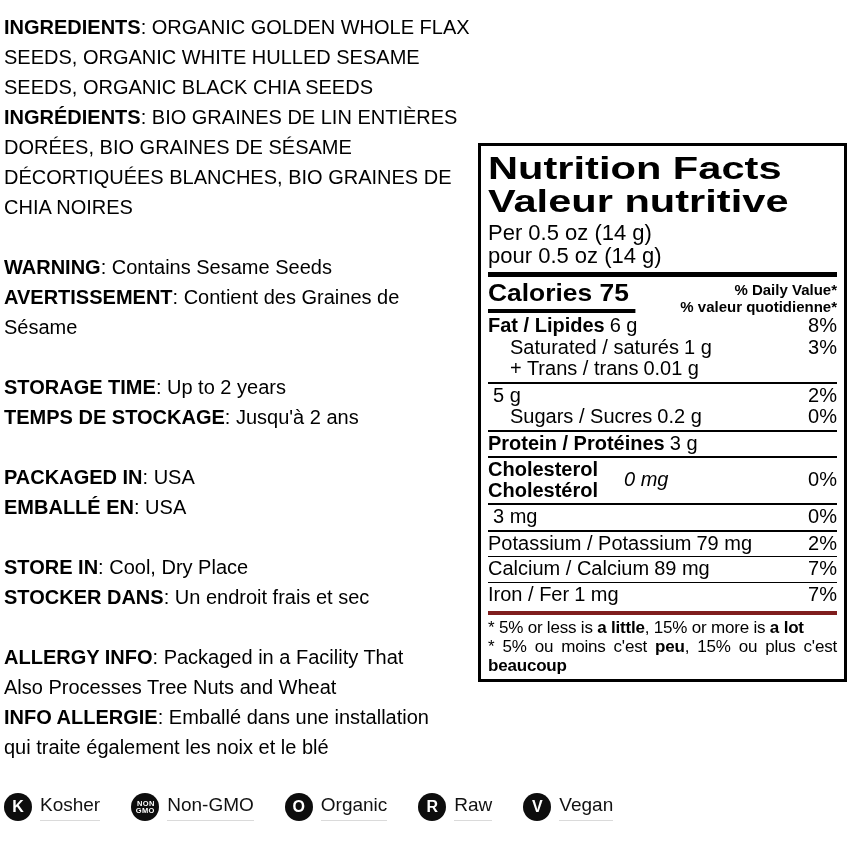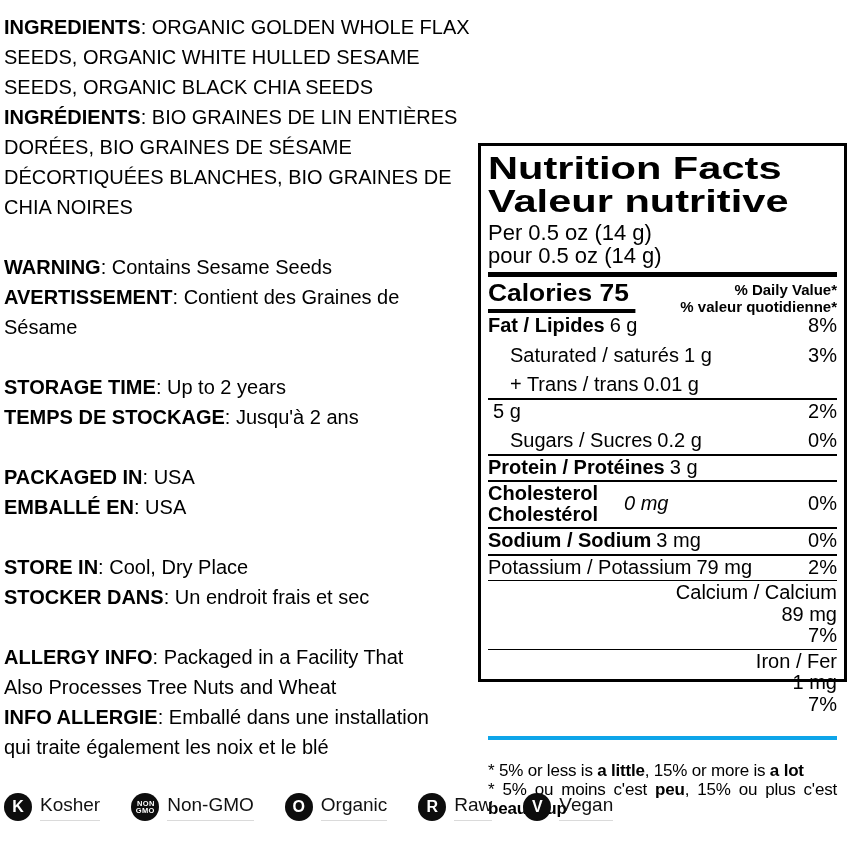--- a/index.html
+++ b/index.html
@@ -25,29 +25,29 @@
   .nf-cal{display:inline-block;font-size:24px;font-weight:bold;line-height:26px;
           border-bottom:4px solid #000;padding:0 6px 3px 0;white-space:nowrap;
           transform:scaleX(1.10);transform-origin:0 0;}
   .nf-dv{text-align:right;font-size:15px;font-weight:bold;line-height:17px;padding-top:1px;}
 
   .nf-row{display:flex;align-items:flex-end;font-size:20px;line-height:21.5px;}
   .nf-row .nm{white-space:pre;}
   .nf-row.b .nm{font-weight:bold;}
   .nf-row .amt{margin-left:5px;white-space:nowrap;}
   .nf-row .pct{margin-left:auto;}
-  .nf-row.ind{padding-left:22px;margin-top:8px;}
+  .nf-row.ind{padding-left:22px;}
   .rt{border-top:2px solid #000;margin-top:2px;padding-top:1px;}
-  .rthin{border-top:1px solid #000;margin-top:2px;padding-top:1px;flex-direction:column;}
+  .rthin{border-top:1px solid #000;margin-top:2px;padding-top:1px;}
 
   .nf-row.chol{align-items:center;}
   .chol-names{font-weight:bold;line-height:21px;font-size:20px;}
   .nf-row.chol .amt{margin-left:26px;font-style:italic;}
 
-  .nf-foot{border-top:4px solid #0ea5e9;margin-top:21px;padding-top:21px;
+  .nf-foot{border-top:4px solid #7f1d1d;margin-top:6px;padding-top:3px;
            font-size:17px;line-height:19px;letter-spacing:-0.2px;}
   .fn-fr{text-align:justify;text-align-last:justify;}
 
   
   .badges{position:absolute;left:4px;top:793px;display:flex;align-items:center;gap:31px;}
   .badge{display:flex;align-items:center;gap:8px;}
   .bcircle{width:28px;height:28px;border-radius:50%;background:#0d0d0d;color:#fff;
            display:flex;align-items:center;justify-content:center;
            font-weight:bold;font-size:16px;flex:0 0 auto;}
   .b2l{display:flex;flex-direction:column;align-items:flex-end;
@@ -142,21 +142,20 @@
     <div class="nf-row chol rt">
       <div class="chol-names">
         <div>Cholesterol</div>
         <div>Cholestérol</div>
       </div>
       <span class="amt">0 mg</span>
       <span class="pct">0%</span>
     </div>
 
     <div class="nf-row b rt">
-      <span class="nm">Sodium / Sodium</span>
         <span class="amt">3 mg</span>
       <span class="pct">0%</span>
     </div>
     <div class="nf-row rt">
       <span class="nm">Potassium / Potassium</span>
         <span class="amt">79 mg</span>
       <span class="pct">2%</span>
     </div>
     <div class="nf-row rthin">
       <span class="nm">Calcium / Calcium</span>

